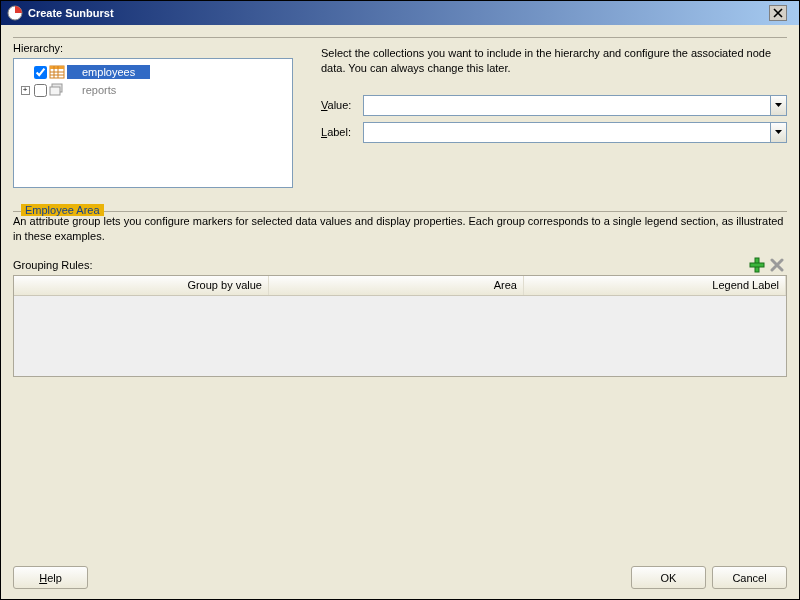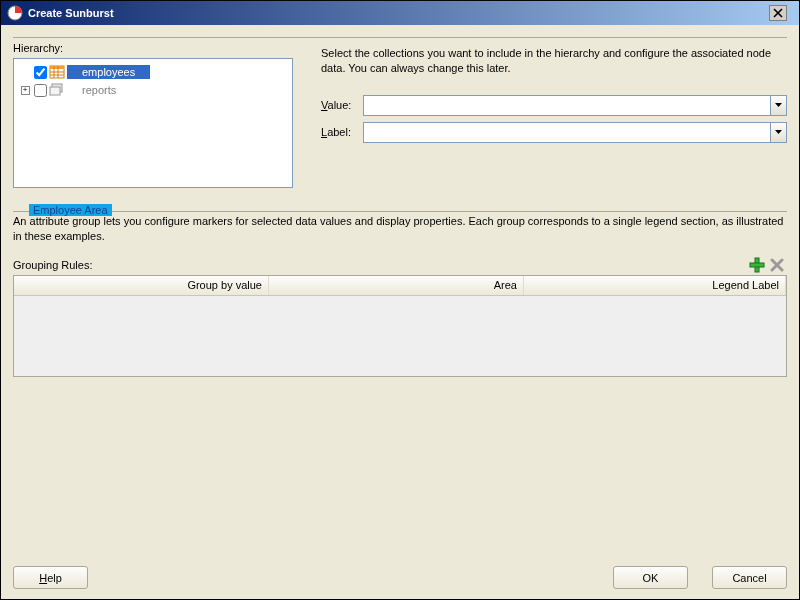--- a/index.html
+++ b/index.html
@@ -25,31 +25,31 @@
   .expander { width: 9px; height: 9px; border: 1px solid #888; background: #fff; display: inline-flex; align-items: center; justify-content: center; font-size: 8px; line-height: 1; color: #000; cursor: pointer; }
   .instruction { color: #000; line-height: 1.4; margin-bottom: 18px; padding-top: 4px; }
   .field-row { display: flex; align-items: center; margin-bottom: 6px; }
   .field-row label { width: 42px; }
   .field-row label u { text-decoration: underline; }
   .combo { flex: 1; display: flex; }
   .combo input { flex: 1; border: 1px solid #7f9db9; border-right: none; height: 21px; padding: 0 4px; }
   .combo .arrow { width: 17px; height: 21px; border: 1px solid #7f9db9; background: linear-gradient(#fdfdfd,#e2e1d5); display: flex; align-items: center; justify-content: center; cursor: pointer; }
   .fieldset { margin-top: 16px; position: relative; padding-top: 10px; }
   .fieldset .line { position: absolute; top: 7px; left: 0; right: 0; height: 1px; background: #aca899; }
-  .fieldset .legend { position: absolute; top: 0; left: 16px; background: #0ea5e9; padding: 0 4px; color: #15428b; }
+  .fieldset .legend { position: absolute; top: 0; left: 8px; background: #eab308; padding: 0 4px; color: #15428b; }
   .attr-desc { color: #000; line-height: 1.4; margin-bottom: 10px; }
   .rules-header { display: flex; align-items: center; }
   .rules-header .label { flex: 1; }
   .icon-btn { width: 20px; height: 20px; display: inline-flex; align-items: center; justify-content: center; cursor: pointer; }
   .table { border: 1px solid #aca899; background: #fff; }
   .th-row { display: flex; background: linear-gradient(#fdfdfd,#ece9d8); border-bottom: 1px solid #cbc7b8; height: 20px; }
   .th { padding: 3px 6px; border-right: 1px solid #e0ddcf; text-align: right; }
   .tbody { height: 80px; background: #efefef; }
   .spacer { flex: 1; }
-  .button-row { display: flex; align-items: center; padding-top: 6px; gap: 18px; }
+  .button-row { display: flex; align-items: center; padding-top: 6px; }
   .btn { min-width: 75px; height: 23px; background: linear-gradient(#fdfdfd,#ece9d8); border: 1px solid #aca899; border-radius: 3px; cursor: pointer; padding: 0 12px; margin-left: 6px; }
   .btn:first-child { margin-left: 0; }
   .btn u { text-decoration: underline; }
   svg { display: block; }
 </style>
 </head>
 <body>
 
 <div class="titlebar">
   <span class="icon">

